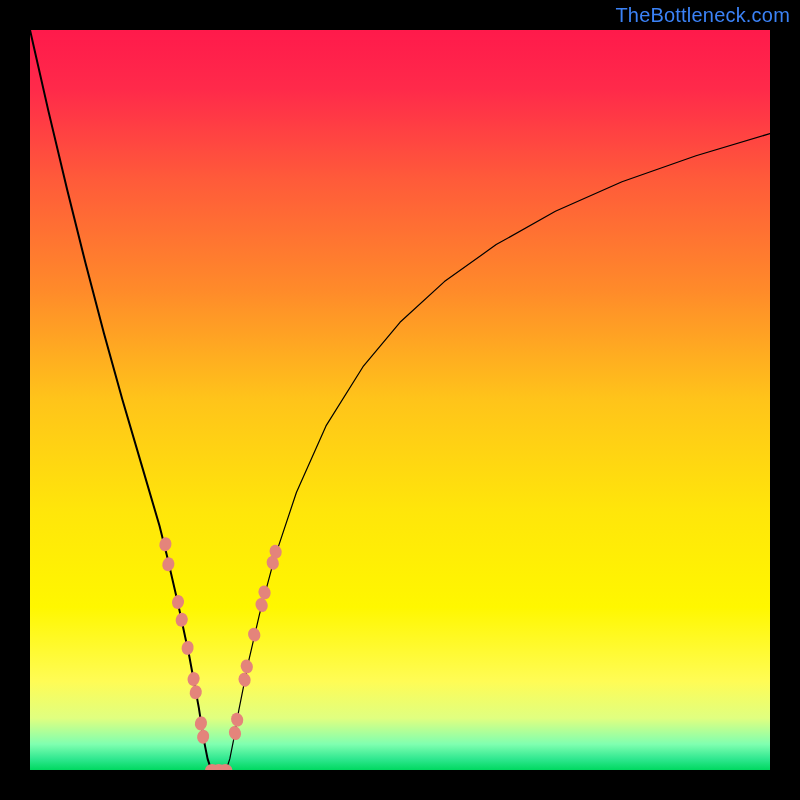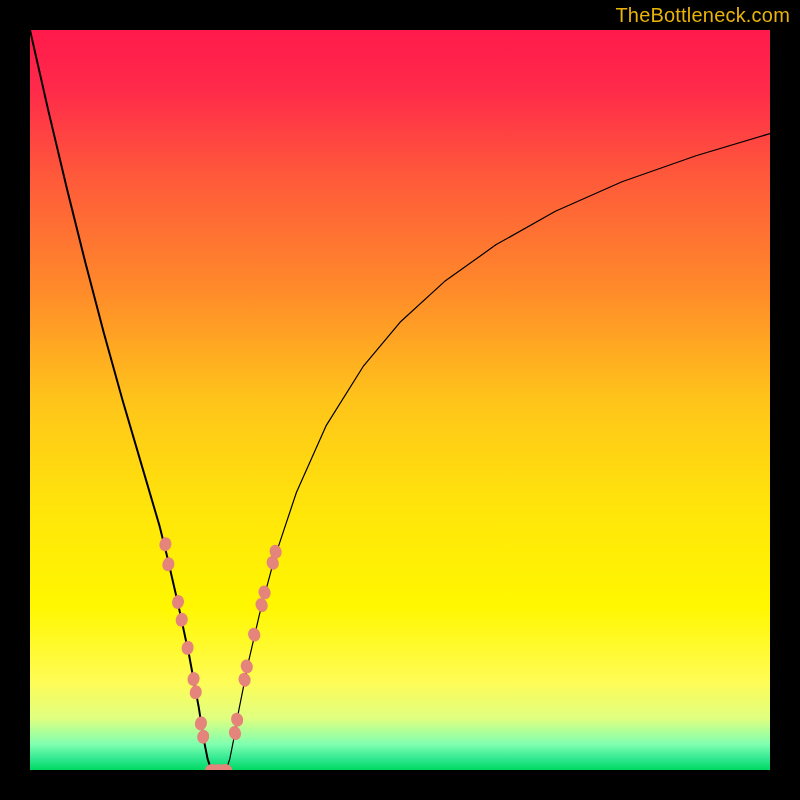--- a/index.html
+++ b/index.html
@@ -14,21 +14,21 @@
   .frame {
     width: 800px;
     height: 800px;
     background: #000;
     position: relative;
   }
   .watermark {
     position: absolute;
     top: 4px;
     right: 10px;
-    color: #eab308;
+    color: #3b82f6;
     font-size: 20px;
     font-weight: 500;
     letter-spacing: 0.2px;
     user-select: none;
   }
   .plot-wrap {
     position: absolute;
     left: 30px;
     top: 30px;
     width: 740px;

